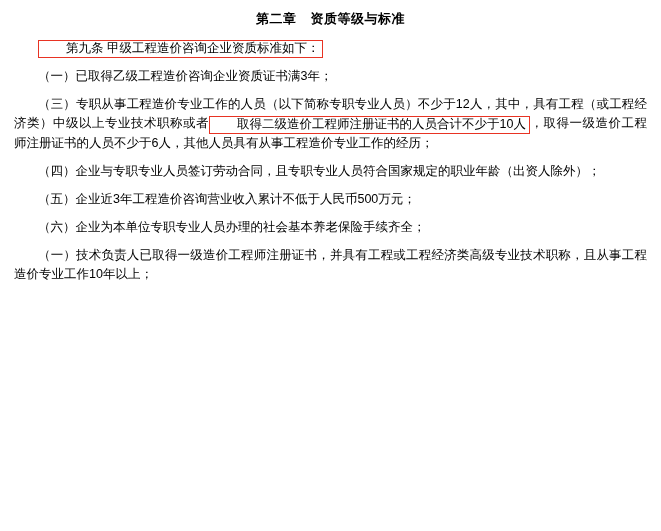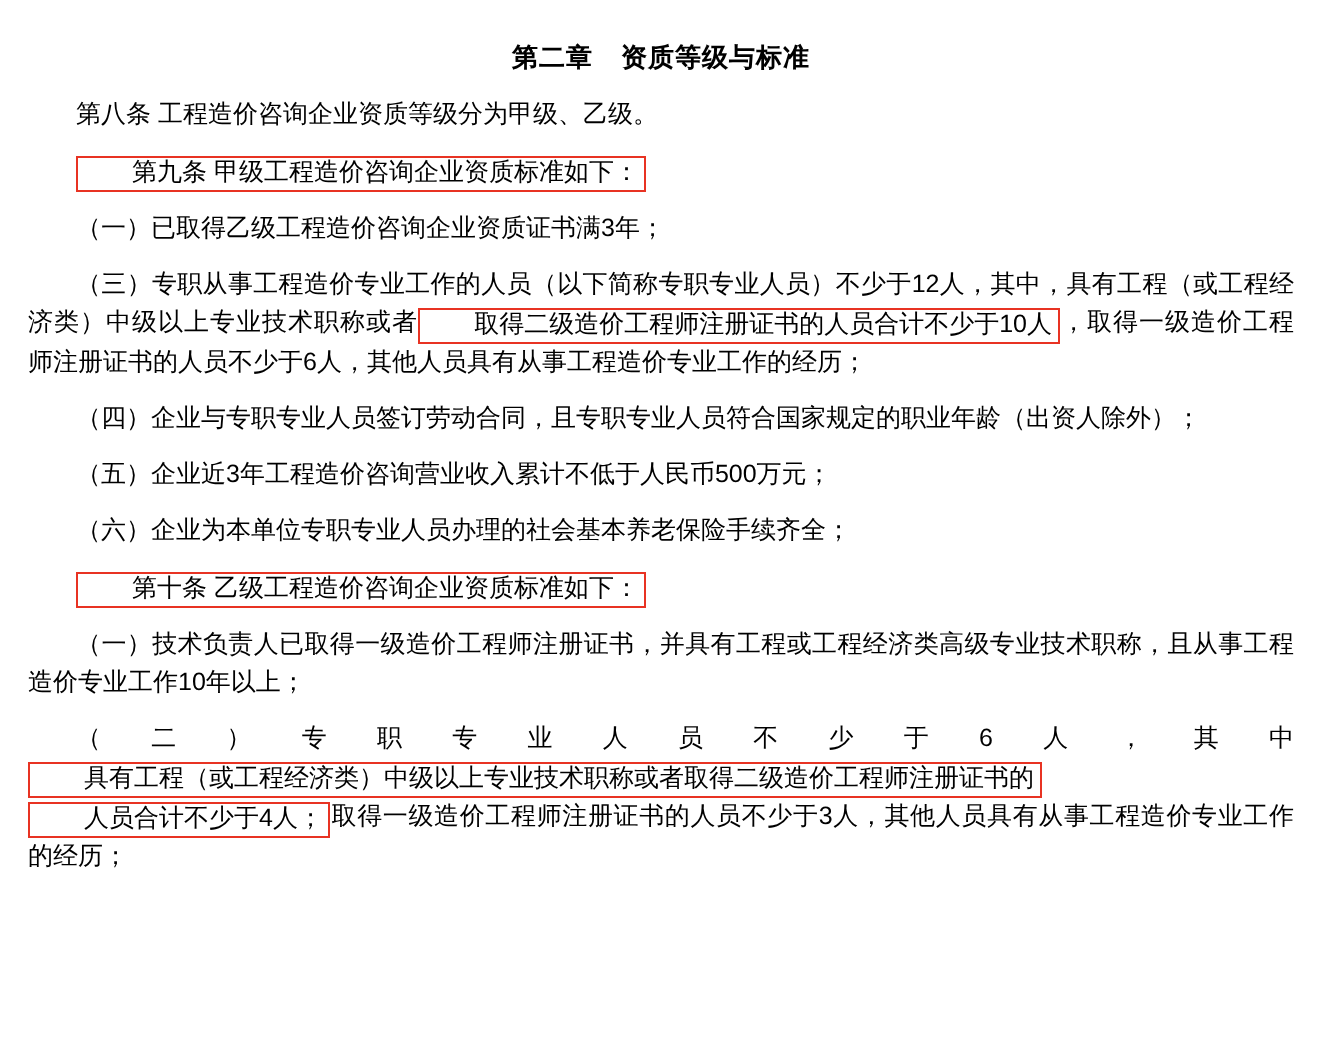--- a/index.html
+++ b/index.html
@@ -19,21 +19,21 @@
     width: 661px;
     height: 531px;
     box-sizing: border-box;
     padding: 0;
   }
   .chapter-title {
     text-align: center;
     font-size: 13px;
     font-weight: bold;
     letter-spacing: 0.5px;
-    margin: 20px 0 10px 0;
+    margin: 10px 0 10px 0;
     color: #000;
   }
   .chapter-title .gap {
     display: inline-block;
     width: 14px;
   }
   .para {
     font-size: 12.5px;
     line-height: 19px;
     margin: 0 0 9px 0;
@@ -55,23 +55,20 @@
 </style>
 </head>
 <body>
 
 <div class="page">
 
   <div class="chapter-title">
     <span>第二章</span><span class="gap"></span><span>资质等级与标准</span>
   </div>
 
-  <p class="para indent">
-    <span>第八条 工程造价咨询企业资质等级分为甲级、乙级。</span>
-  </p>
 
   <p class="para indent">
     <span class="boxed b">第九条  甲级工程造价咨询企业资质标准如下：</span>
   </p>
 
   <p class="para indent">
     <span>（一）已取得乙级工程造价咨询企业资质证书满3年；</span>
   </p>
 
 
@@ -85,25 +82,19 @@
 
   <p class="para indent">
     <span>（五）企业近3年工程造价咨询营业收入累计不低于人民币500万元；</span>
   </p>
 
   <p class="para indent">
     <span>（六）企业为本单位专职专业人员办理的社会基本养老保险手续齐全；</span>
   </p>
 
 
-  <p class="para indent">
-    <span class="boxed b">第十条  乙级工程造价咨询企业资质标准如下：</span>
-  </p>
 
   <p class="para indent">
     <span>（一）技术负责人已取得一级造价工程师注册证书，并具有工程或工程经济类高级专业技术职称，且从事工程造价专业工作10年以上；</span>
   </p>
 
-  <p class="para indent">
-    <span>（二）专职专业人员不少于6人，其中</span><span class="boxed">具有工程（或工程经济类）中级以上专业技术职称或者取得二级造价工程师注册证书的</span><span class="boxed">人员合计不少于4人；</span><span>取得一级造价工程师注册证书的人员不少于3人，其他人员具有从事工程造价专业工作的经历；</span>
-  </p>
 
 </div>
 
 </body></html>

